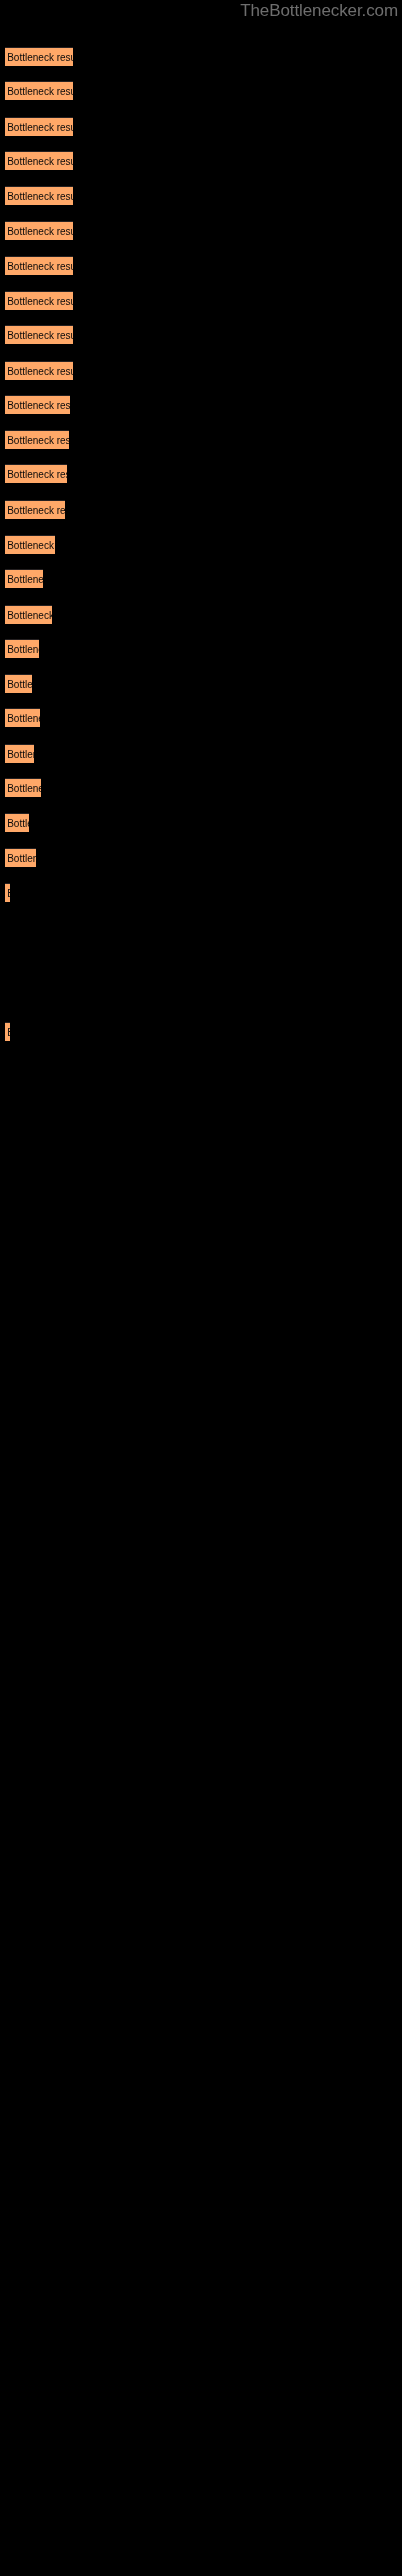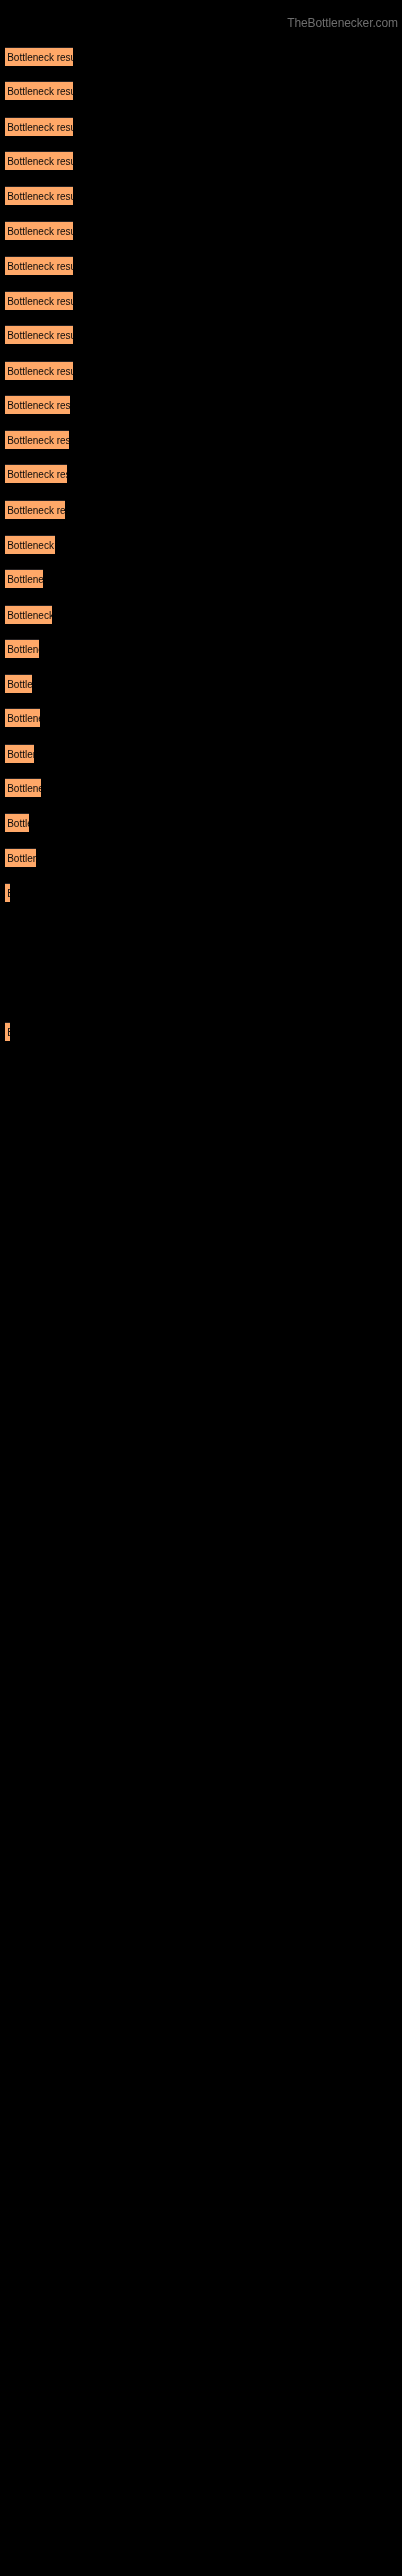--- a/index.html
+++ b/index.html
@@ -10,26 +10,26 @@
   body {
     width: 403px;
     height: 2576px;
     position: relative;
     overflow: hidden;
     font-family: "Liberation Sans", sans-serif;
     -webkit-font-smoothing: antialiased;
   }
   #watermark {
     position: absolute;
-    top: 13px;
+    top: 0px;
     left: 0px;
     width: 398px;
     text-align: right;
     color: #6e6e6e;
-    font-size: 12px;
+    font-size: 17px;
     line-height: 21px;
     font-family: "Liberation Sans", sans-serif;
     white-space: nowrap;
     letter-spacing: -0.1px;
   }
   #chart {
     position: absolute;
     top: 0;
     left: 0;
     width: 403px;

